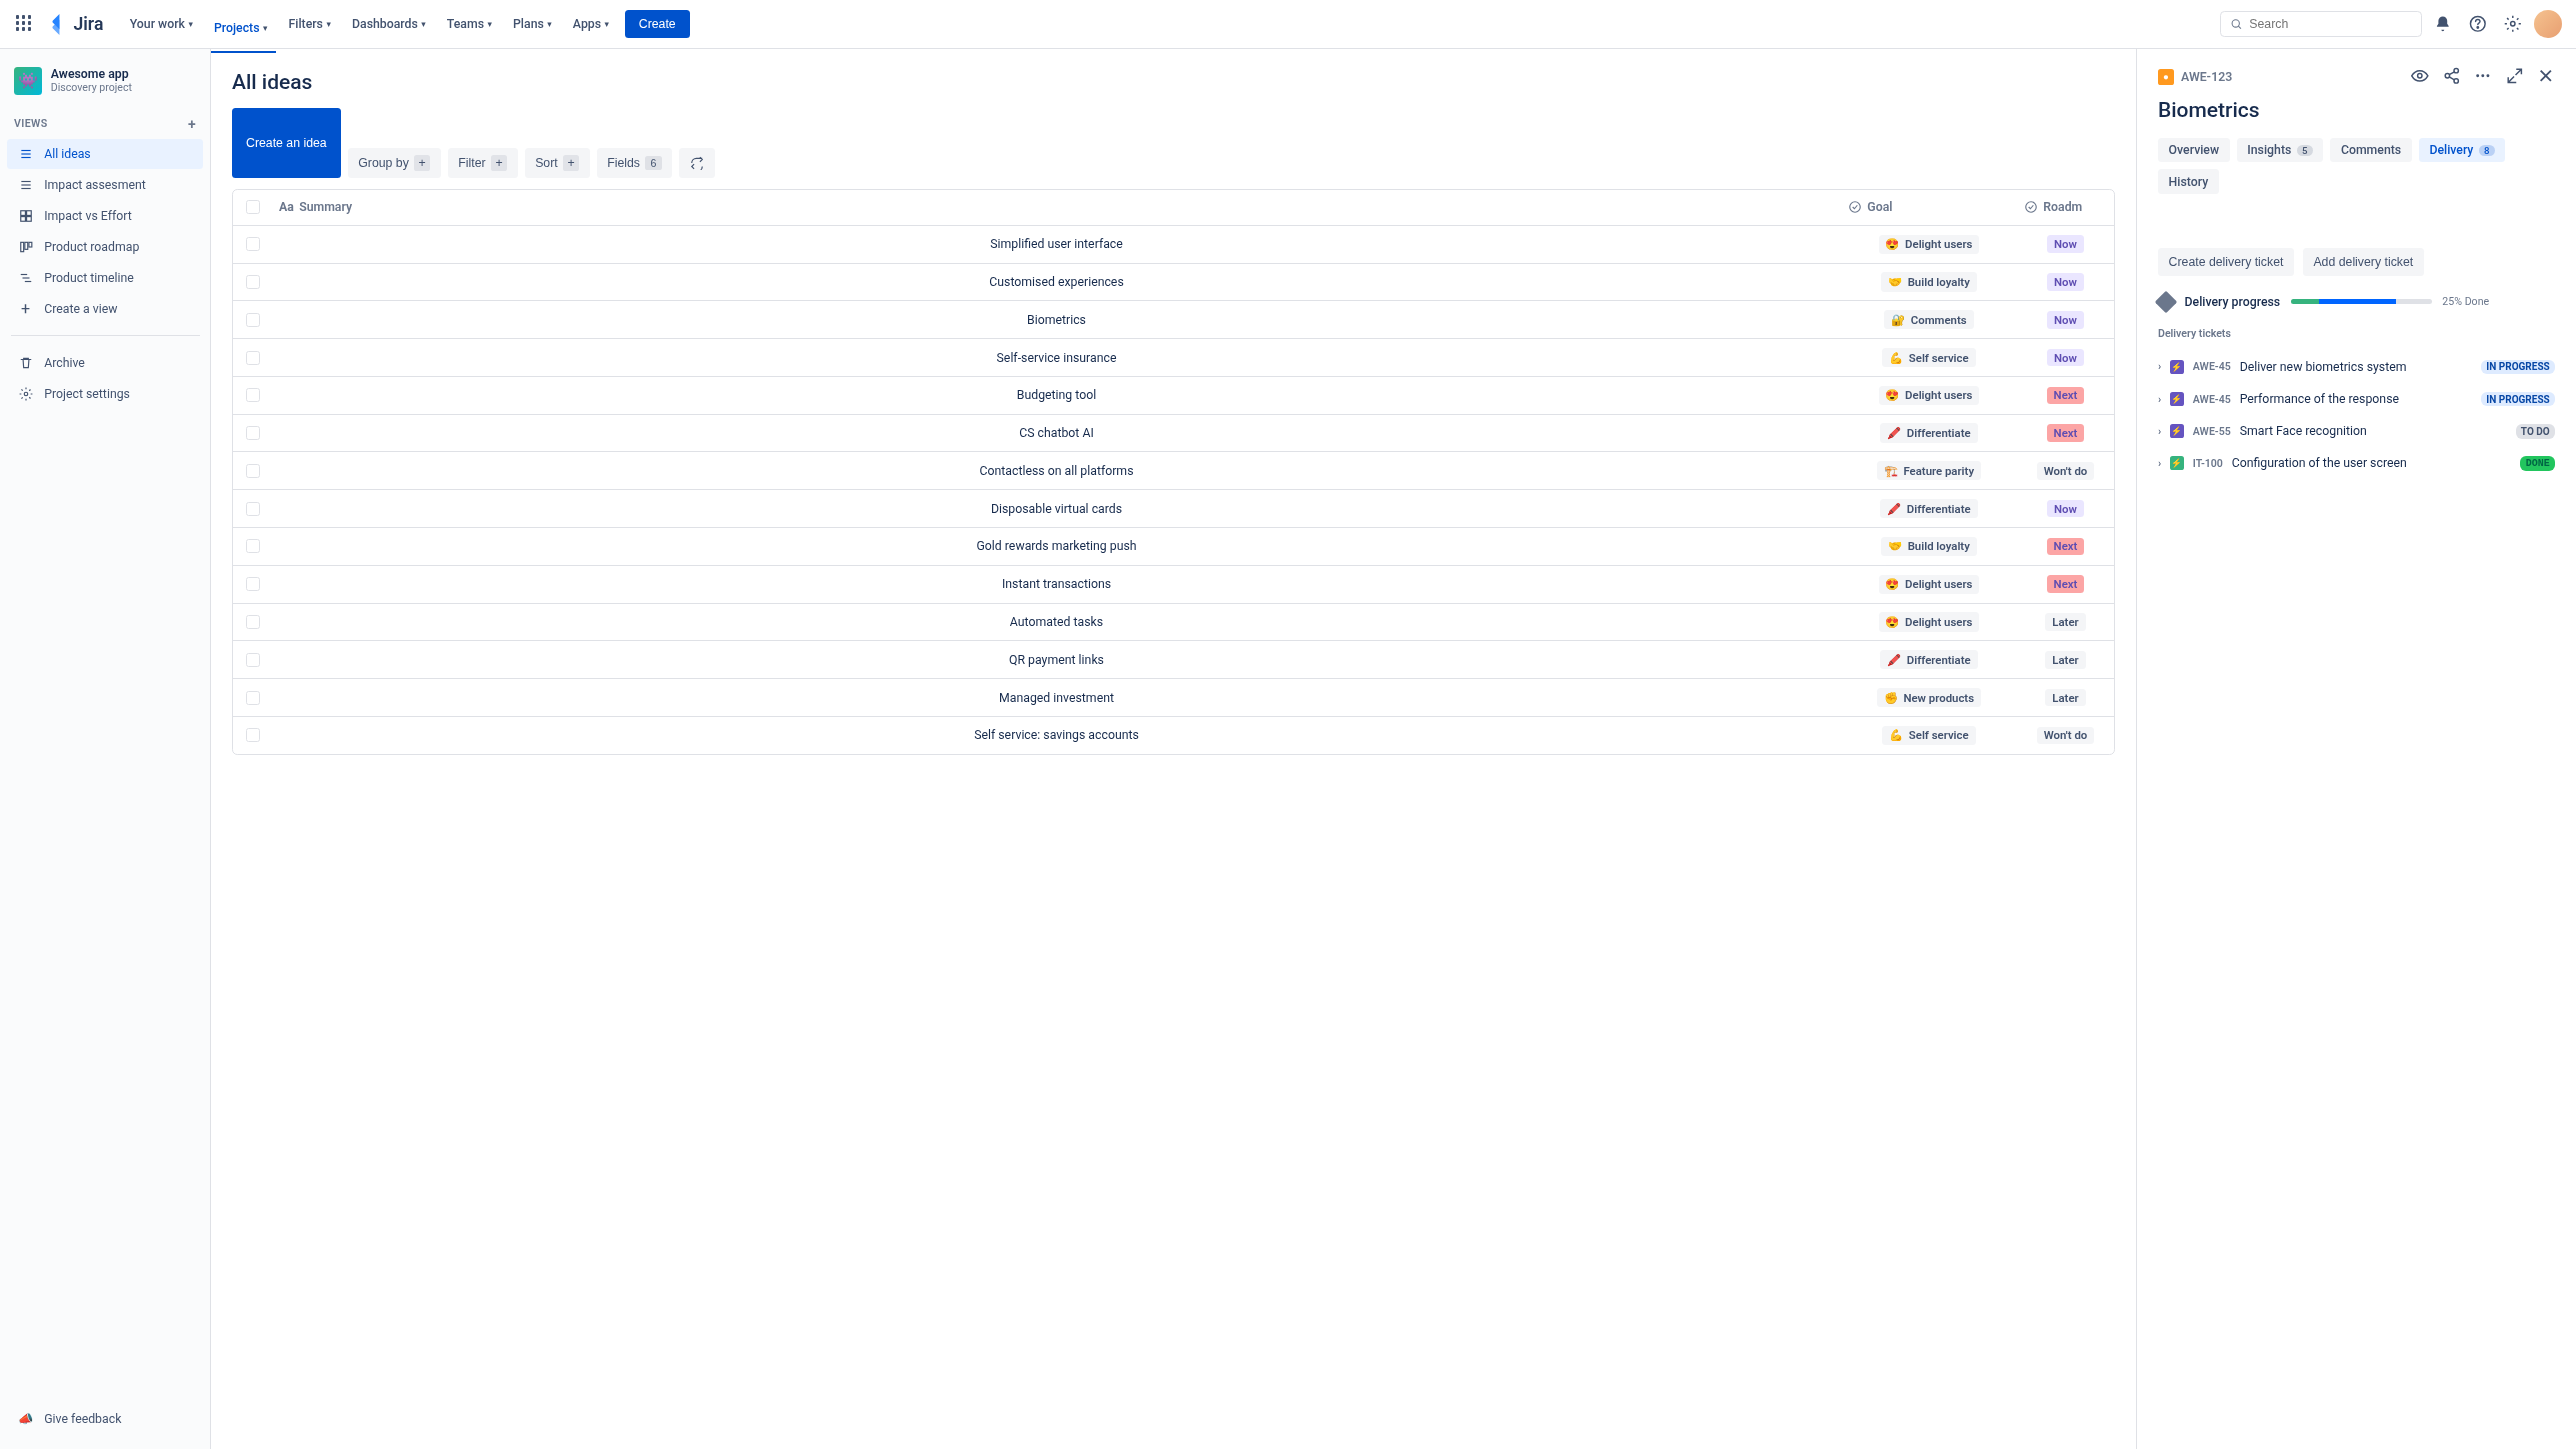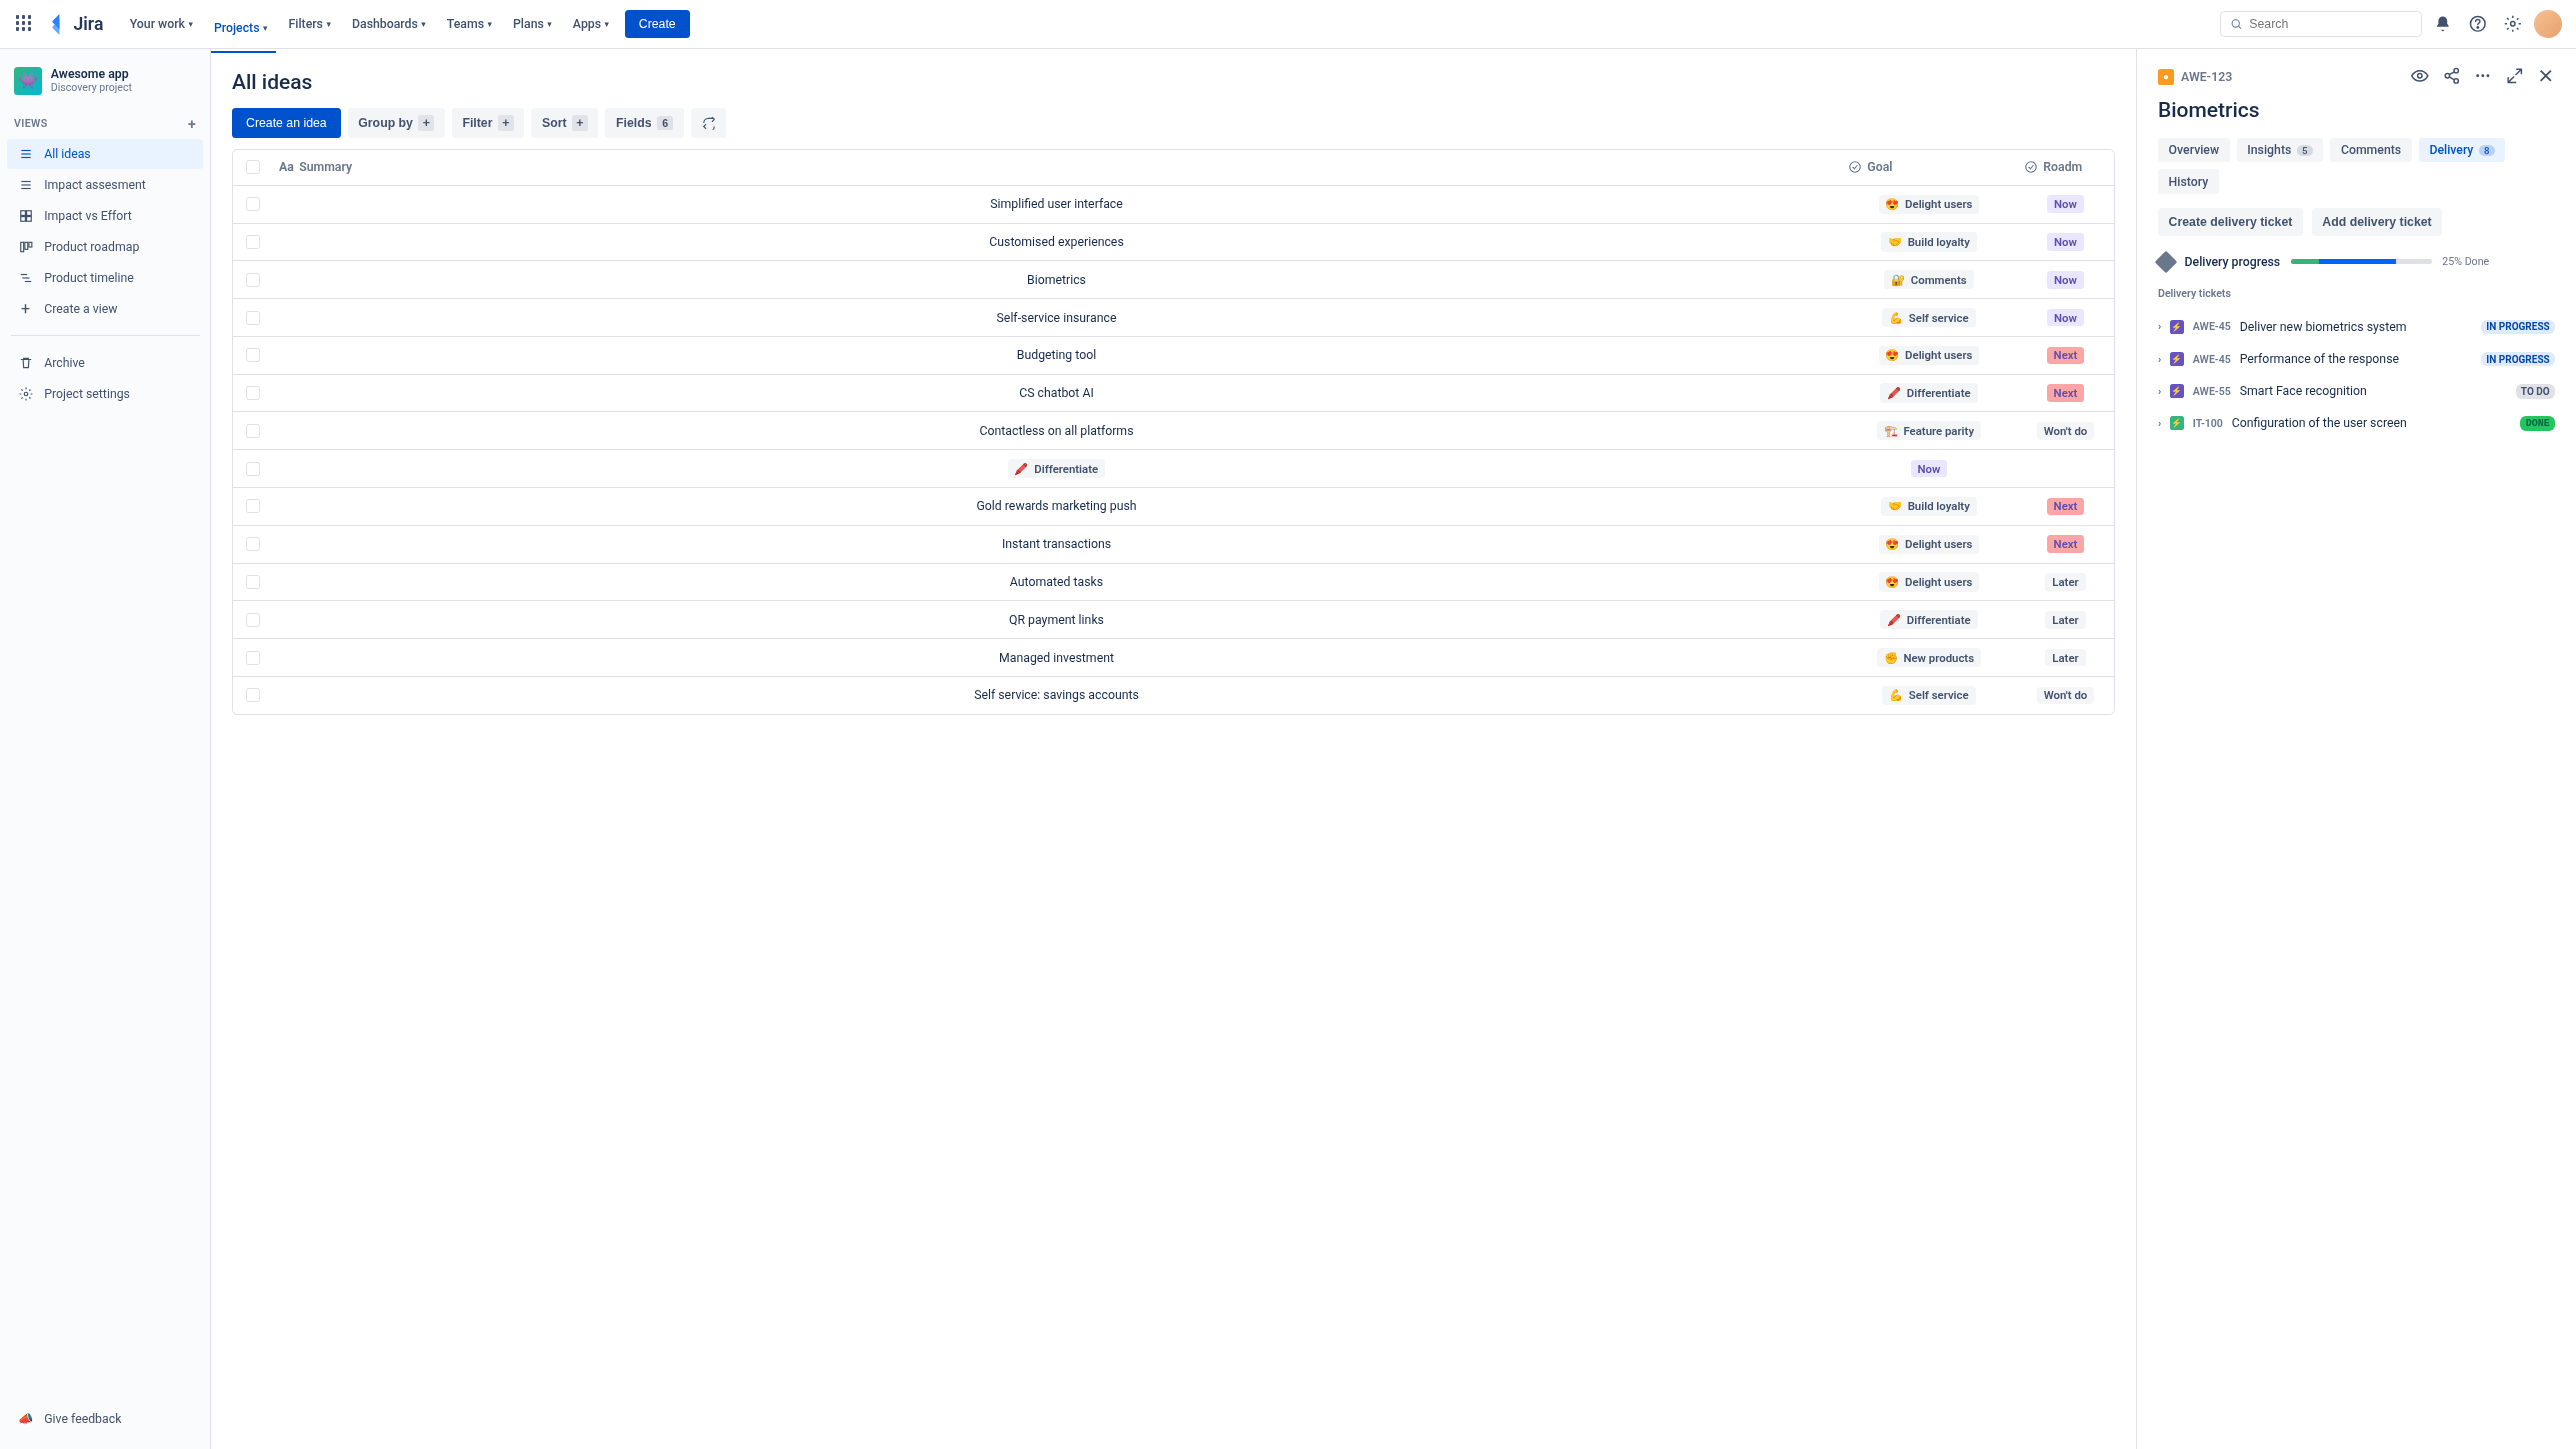--- a/index.html
+++ b/index.html
@@ -35,21 +35,21 @@
     .view-item { display:flex; gap:10.6px; align-items:center; padding:7px 10.6px; border-radius:3.5px; cursor:pointer; color:#42526E; margin: 0.9px 0;}
     .view-item.selected { background:#E9F2FF; color:#0052CC;}
     .view-icon { width:16px; height:16px; display:flex; align-items:center; justify-content:center; }
     .divider { height:0.9px; background:#dfe1e6; margin:10.6px 3.5px;}
 
     
     .main { flex: 1; display: flex; overflow: hidden;}
     .ideas-area { flex: 1; padding: 21px; overflow: auto; min-width: 0;}
     .page-title { font-size: 21px; font-weight: 500; margin-bottom: 14px;}
     .toolbar { display:flex; gap:7px; margin-bottom: 10.6px; flex-wrap: wrap;}
-    .chip-btn { background: #f4f5f7; border: none; padding: 7px 10.6px; border-radius: 3.5px; cursor: pointer; font-size: 12.3px; display:flex; gap:5.3px; align-items:center; color:#42526E; font-weight:700;}
+    .chip-btn { background: #f4f5f7; border: none; padding: 7px 10.6px; border-radius: 3.5px; cursor: pointer; font-size: 12.3px; display:flex; gap:5.3px; align-items:center; color:#42526E; font-weight:400;margin-top:40px;}
     .chip-btn .plus { background: rgba(9,30,66,.08); border-radius:2.6px; width:16px; height:16px; display:flex; align-items:center; justify-content:center; font-size:12.3px;}
     .chip-btn .count { background:#DFE1E6; border-radius:2.6px; padding: 0.9px 5.3px; font-size:10.6px;}
 
     .ideas-table { border: 0.9px solid #dfe1e6; border-radius: 5.3px; overflow: hidden;}
     .trow { display: grid; grid-template-columns: 39px 1fr 176px 97px; border-bottom: 0.9px solid #dfe1e6; align-items:center;text-align:center;}
     .trow:last-child { border-bottom: none;}
     .th { font-weight:600; color:#6B778C; padding: 10.6px 7px; display:flex; gap:5.3px; align-items:center;}
     .td { padding: 8.8px 7px;}
     .cb { width:14px; height:14px; border:1.8px solid #dfe1e6; border-radius:2.6px; margin: 0 auto;}
     .goal-tag { display:inline-flex; gap:5.3px; align-items:center; background:#f4f5f7; padding:2.6px 7px; border-radius:3.5px; font-size:11.4px; font-weight:600; color:#42526E;}
@@ -398,20 +398,21 @@
     <div class="td"><span class="goal-tag">
                   <span>🏗️</span>
                   <span>Feature parity</span>
                 </span></div>
     <div class="td"><span class="roadmap-tag tag-wont">Won't do</span></div>
             </div>
             <div class="trow">
     <div class="td">
                 <div class="cb"></div>
               </div>
+    <div class="td">Disposable virtual cards</div>
     <div class="td"><span class="goal-tag">
                   <span>🖍️</span>
                   <span>Differentiate</span>
                 </span></div>
     <div class="td"><span class="roadmap-tag tag-now">Now</span></div>
             </div>
             <div class="trow">
     <div class="td">
                 <div class="cb"></div>
               </div>

